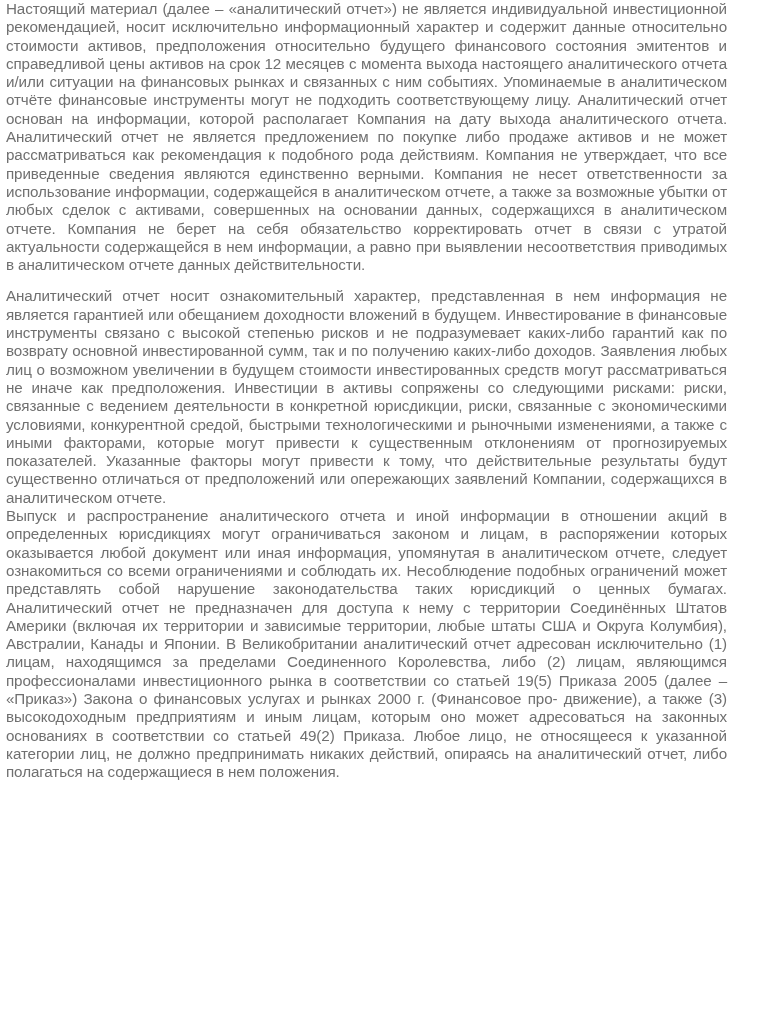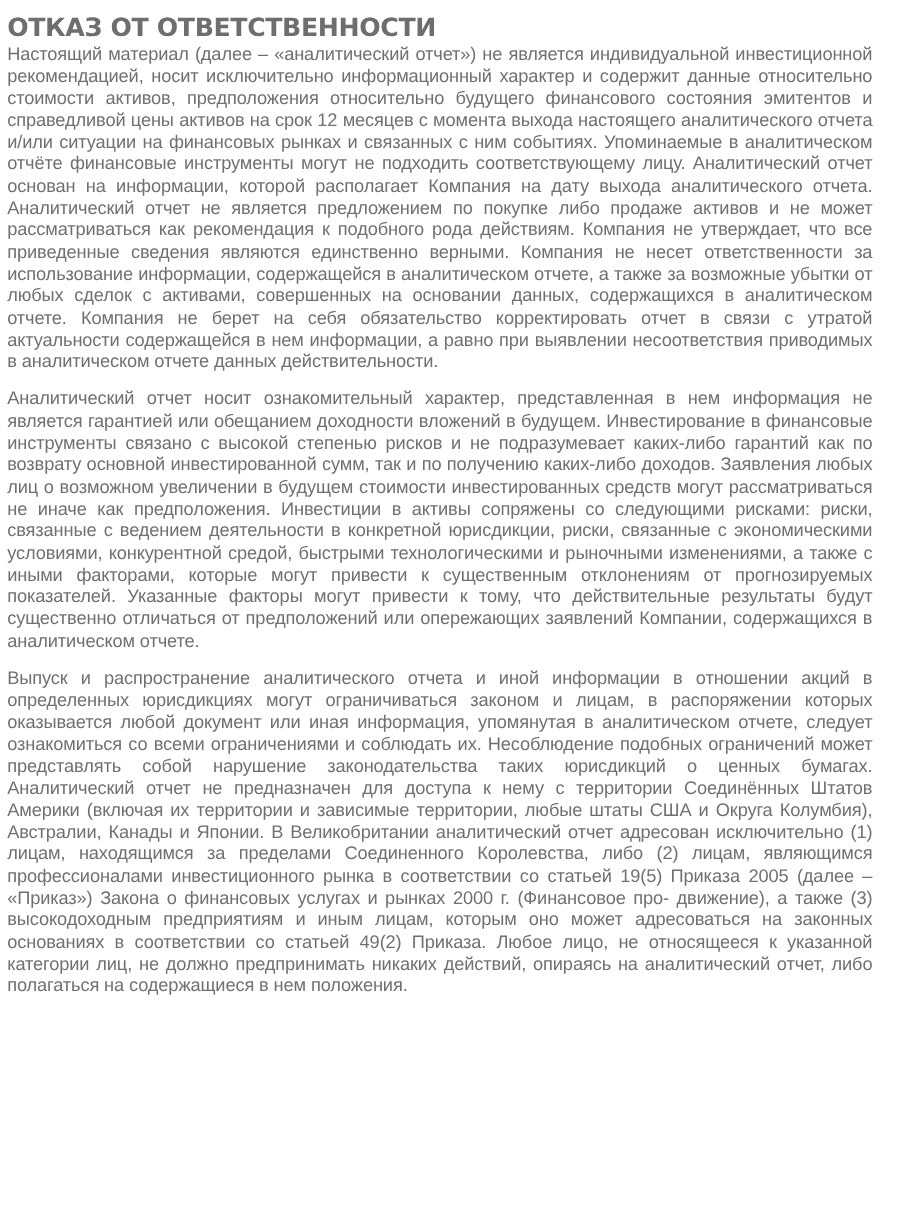--- a/index.html
+++ b/index.html
@@ -18,23 +18,22 @@
     font-family: "Liberation Sans", sans-serif;
     font-size: 15.2px;
     color: #707070;
     line-height: 18.3px;
     text-align: justify;
     margin: 0;
     letter-spacing: -0.1px;
   }
   .p1 { }
   .p2 { margin-top: 13px; }
-  .p3 { margin-top: 13px; }
+  .p3 { }
 </style>
 </head>
 <body>
 
 <div class="doc">
-  <h1 class="title">ОТКАЗ ОТ ОТВЕТСТВЕННОСТИ</h1>
   <p class="para p1">Настоящий материал (далее – «аналитический отчет») не является индивидуальной инвестиционной рекомендацией, носит исключительно информационный характер и содержит данные относительно стоимости активов, предположения относительно будущего финансового состояния эмитентов и справедливой цены активов на срок 12 месяцев с момента выхода настоящего аналитического отчета и/или ситуации на финансовых рынках и связанных с ним событиях. Упоминаемые в аналитическом отчёте финансовые инструменты могут не подходить соответствующему лицу. Аналитический отчет основан на информации, которой располагает Компания на дату выхода аналитического отчета. Аналитический отчет не является предложением по покупке либо продаже активов и не может рассматриваться как рекомендация к подобного рода действиям. Компания не утверждает, что все приведенные сведения являются единственно верными. Компания не несет ответственности за использование информации, содержащейся в аналитическом отчете, а также за возможные убытки от любых сделок с активами, совершенных на основании данных, содержащихся в аналитическом отчете. Компания не берет на себя обязательство корректировать отчет в связи с утратой актуальности содержащейся в нем информации, а равно при выявлении несоответствия приводимых в аналитическом отчете данных действительности.</p>
   <p class="para p2">Аналитический отчет носит ознакомительный характер, представленная в нем информация не является гарантией или обещанием доходности вложений в будущем. Инвестирование в финансовые инструменты связано с высокой степенью рисков и не подразумевает каких-либо гарантий как по возврату основной инвестированной сумм, так и по получению каких-либо доходов. Заявления любых лиц о возможном увеличении в будущем стоимости инвестированных средств могут рассматриваться не иначе как предположения. Инвестиции в активы сопряжены со следующими рисками: риски, связанные с ведением деятельности в конкретной юрисдикции, риски, связанные с экономическими условиями, конкурентной средой, быстрыми технологическими и рыночными изменениями, а также с иными факторами, которые могут привести к существенным отклонениям от прогнозируемых показателей. Указанные факторы могут привести к тому, что действительные результаты будут существенно отличаться от предположений или опережающих заявлений Компании, содержащихся в аналитическом отчете.</p>
   <p class="para p3">Выпуск и распространение аналитического отчета и иной информации в отношении акций в определенных юрисдикциях могут ограничиваться законом и лицам, в распоряжении которых оказывается любой документ или иная информация, упомянутая в аналитическом отчете, следует ознакомиться со всеми ограничениями и соблюдать их. Несоблюдение подобных ограничений может представлять собой нарушение законодательства таких юрисдикций о ценных бумагах. Аналитический отчет не предназначен для доступа к нему с территории Соединённых Штатов Америки (включая их территории и зависимые территории, любые штаты США и Округа Колумбия), Австралии, Канады и Японии. В Великобритании аналитический отчет адресован исключительно (1) лицам, находящимся за пределами Соединенного Королевства, либо (2) лицам, являющимся профессионалами инвестиционного рынка в соответствии со статьей 19(5) Приказа 2005 (далее – «Приказ») Закона о финансовых услугах и рынках 2000 г. (Финансовое про- движение), а также (3) высокодоходным предприятиям и иным лицам, которым оно может адресоваться на законных основаниях в соответствии со статьей 49(2) Приказа. Любое лицо, не относящееся к указанной категории лиц, не должно предпринимать никаких действий, опираясь на аналитический отчет, либо полагаться на содержащиеся в нем положения.</p>
 </div>
 
 </body></html>

